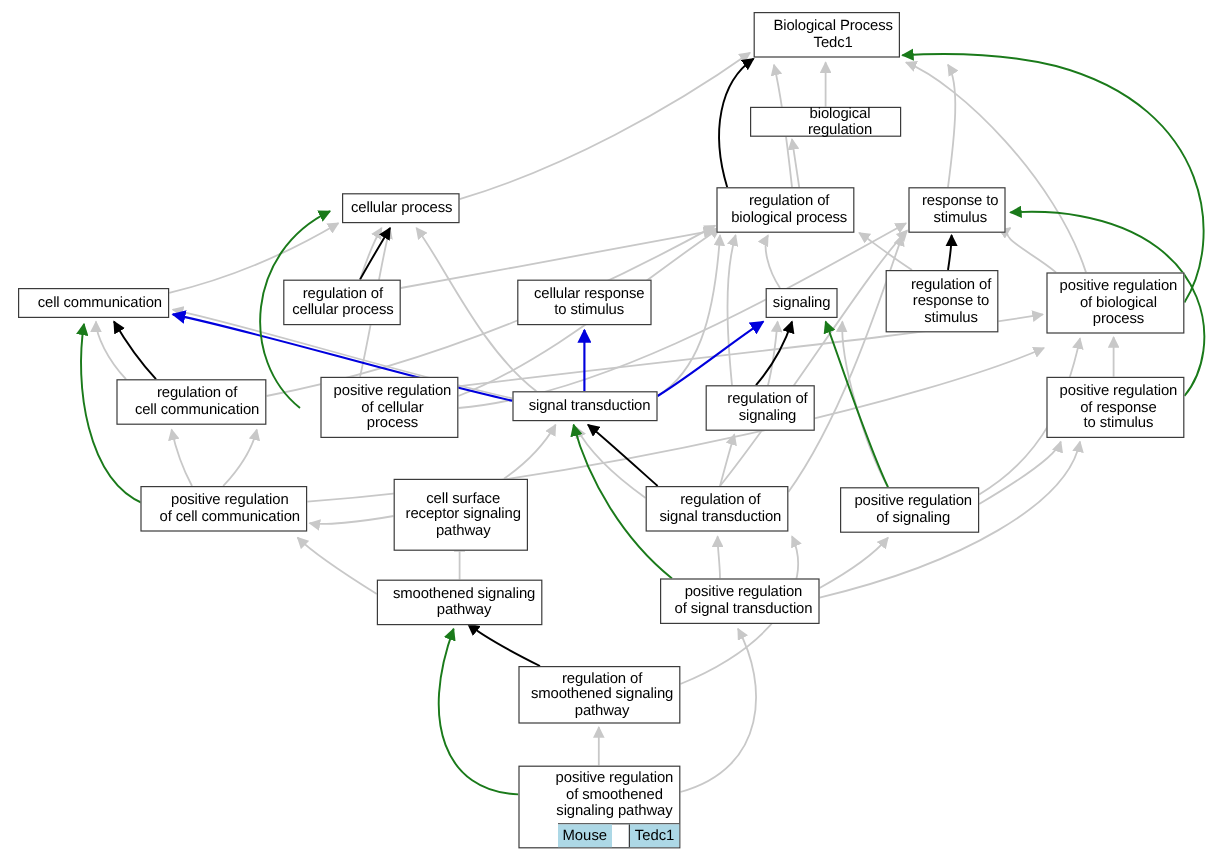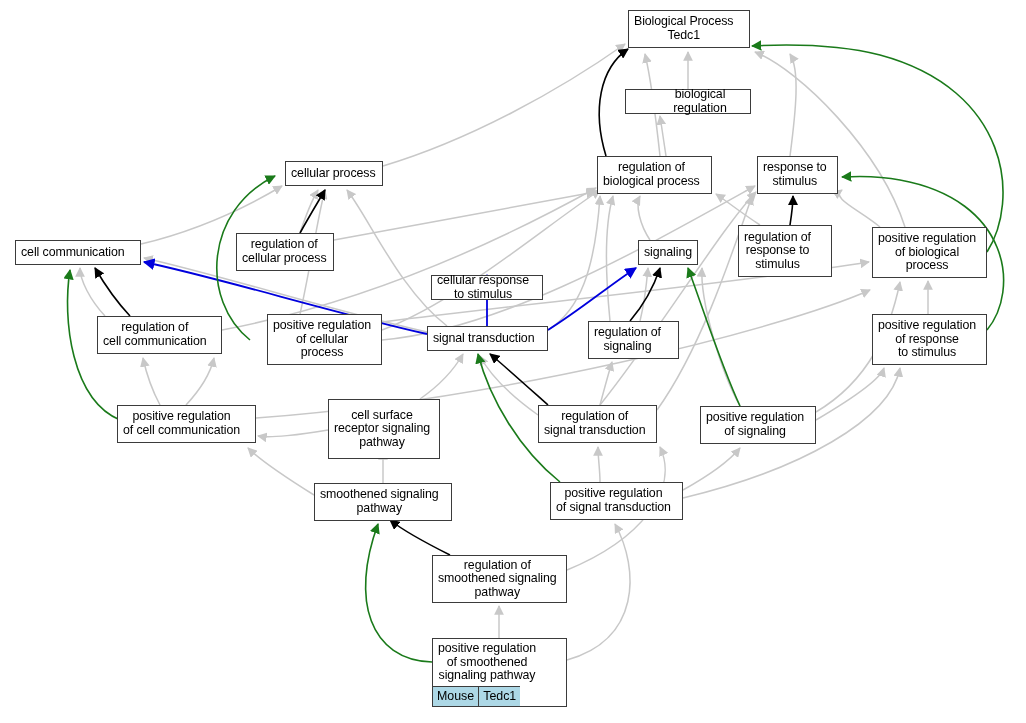--- a/index.html
+++ b/index.html
@@ -24,36 +24,37 @@
     width: 1026px;
     height: 723px;
   }
   .node {
     position: absolute;
     box-sizing: border-box;
     background: #ffffff;
     border: 1.4px solid #3b3b3b;
     display: flex;
     flex-direction: column;
-    align-items: flex-start;
+    align-items: flex-end;
     justify-content: center;
     z-index: 5;
   }
   .node-label {
     font-size: 12.4px;
     line-height: 13.6px;
     color: #000000;
     text-align: center;
     padding: 3px 5px;
     white-space: pre-line;
     letter-spacing: -0.1px;
   }
   .badge-bar {
     display: flex;
     border-top: 1.4px solid #3b3b3b;
+    gap: 14px;
   }
   .badge {
     flex: 1 1 auto;
     text-align: center;
     font-size: 12.4px;
     line-height: 13.6px;
     padding: 3px 4px;
     color: #000000;
   }
   .badge + .badge {
@@ -174,21 +175,21 @@
         <div class="node-label">response to
 stimulus</div>
       </div>
       <div class="node" style="left: 15px; top: 240px; width: 126px; height: 25px; border-color: rgb(59, 59, 59); background: rgb(255, 255, 255);">
         <div class="node-label">cell communication</div>
       </div>
       <div class="node" style="left: 236px; top: 233px; width: 98px; height: 38px; border-color: rgb(59, 59, 59); background: rgb(255, 255, 255);">
         <div class="node-label">regulation of
 cellular process</div>
       </div>
-      <div class="node" style="left: 431px; top: 233px; width: 112px; height: 25px; border-color: rgb(59, 59, 59); background: rgb(255, 255, 255); margin-top: 42px;">
+      <div class="node" style="left: 431px; top: 233px; width: 112px; height: 38px; border-color: rgb(59, 59, 59); background: rgb(255, 255, 255);">
         <div class="node-label">cellular response
 to stimulus</div>
       </div>
       <div class="node" style="left: 638px; top: 240px; width: 60px; height: 25px; border-color: rgb(59, 59, 59); background: rgb(255, 255, 255);">
         <div class="node-label">signaling</div>
       </div>
       <div class="node" style="left: 738px; top: 225px; width: 94px; height: 52px; border-color: rgb(59, 59, 59); background: rgb(255, 255, 255);">
         <div class="node-label">regulation of
 response to
 stimulus</div>

